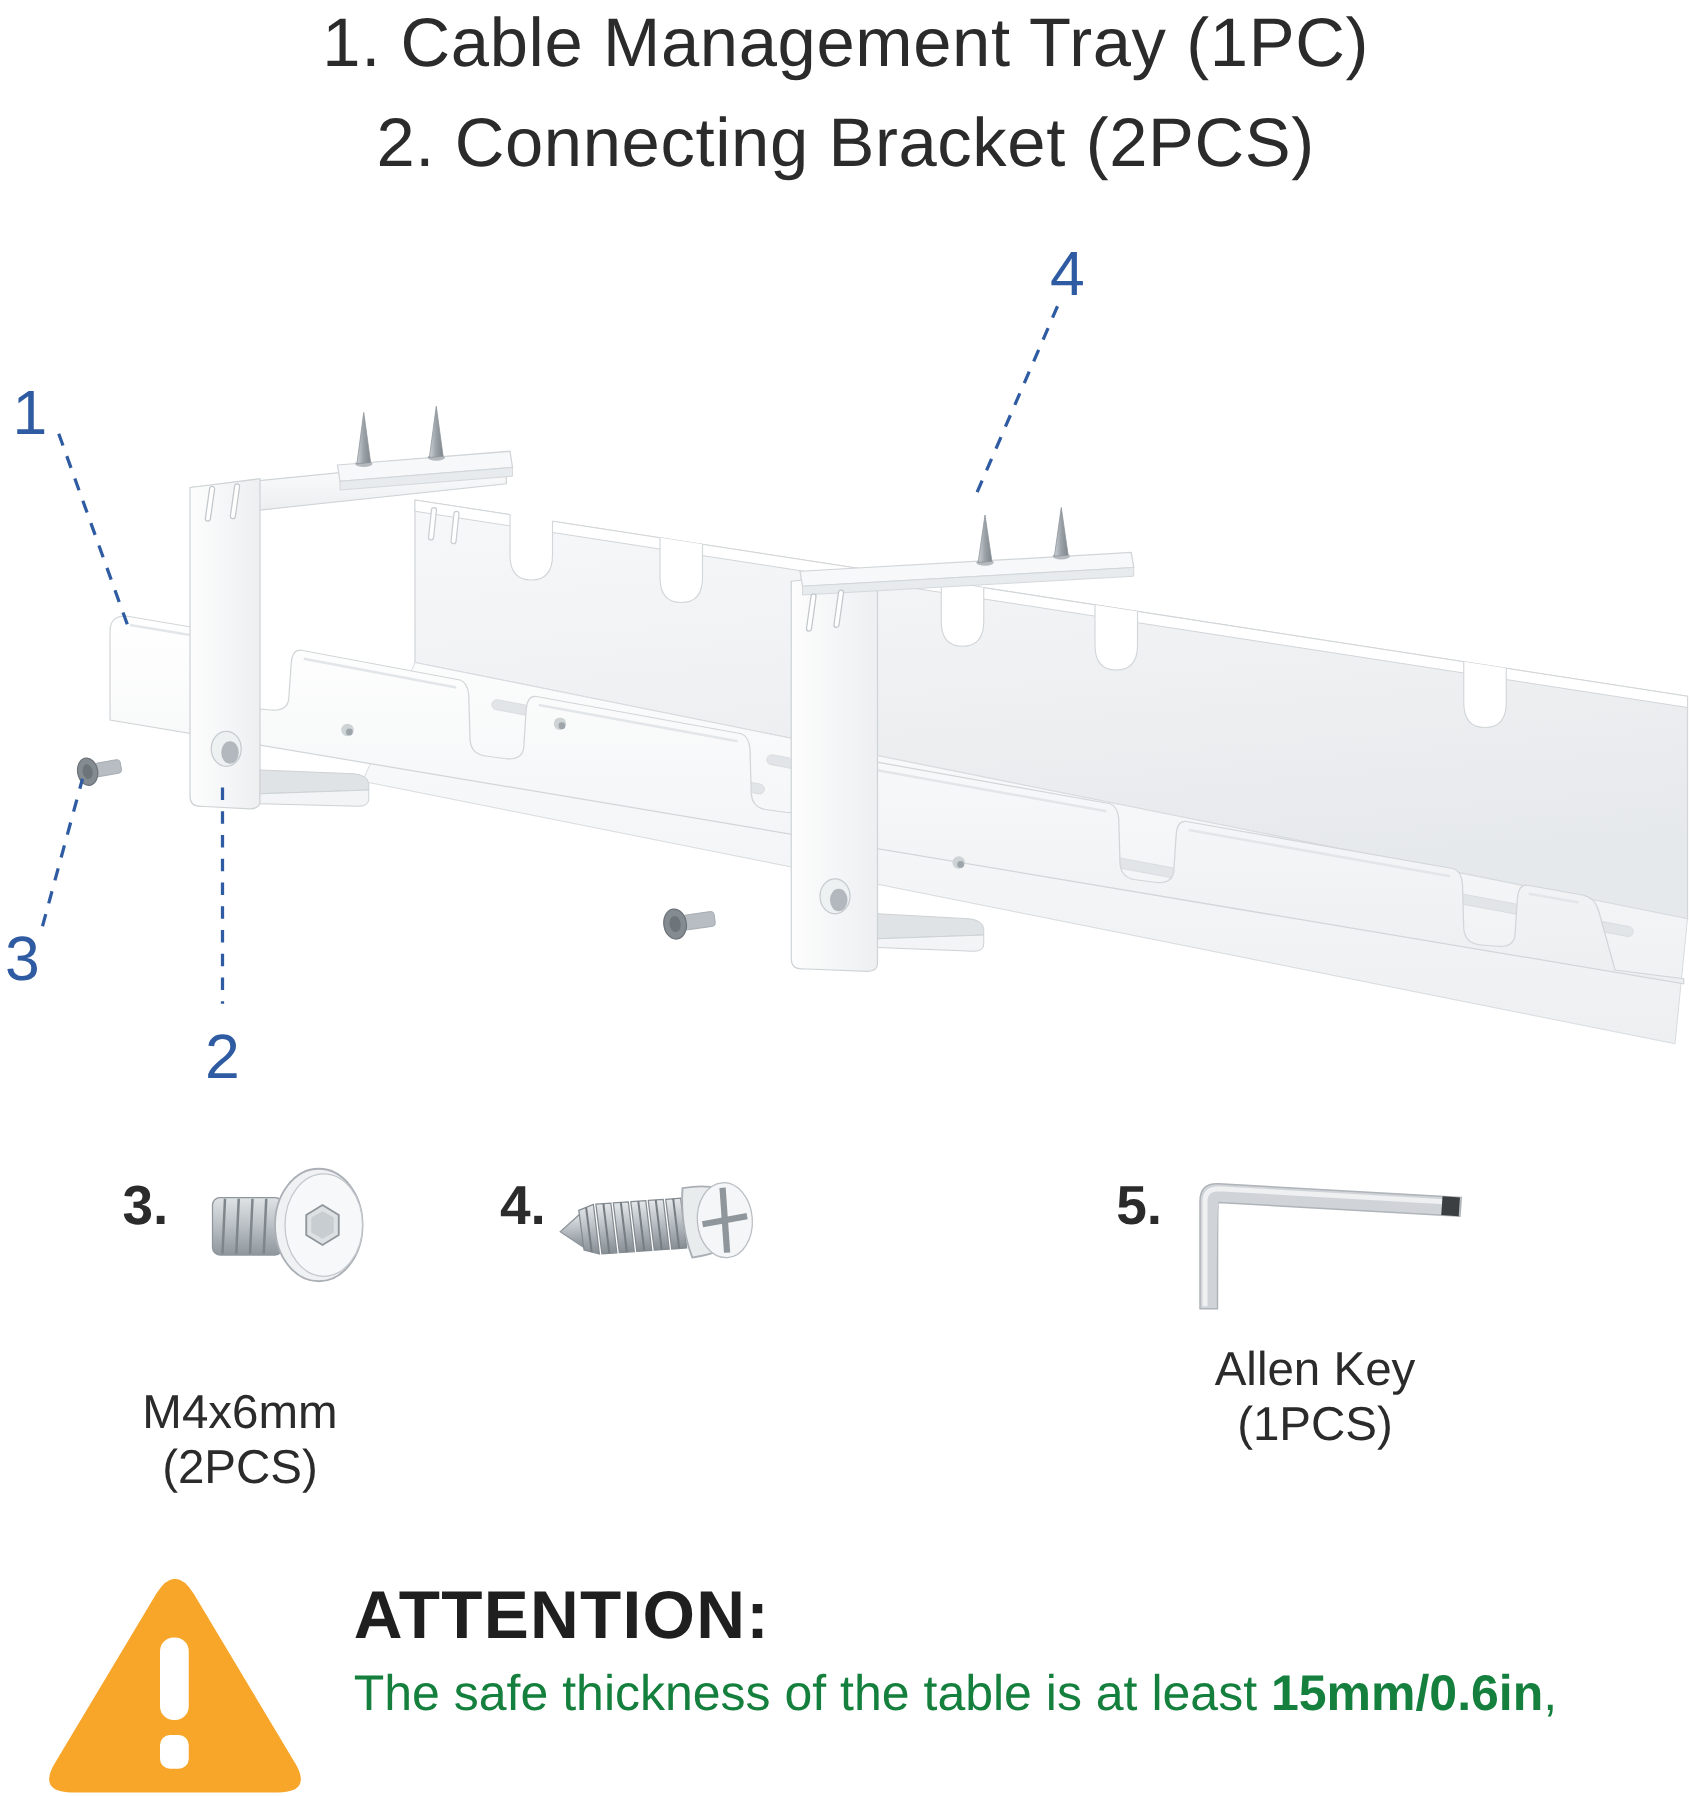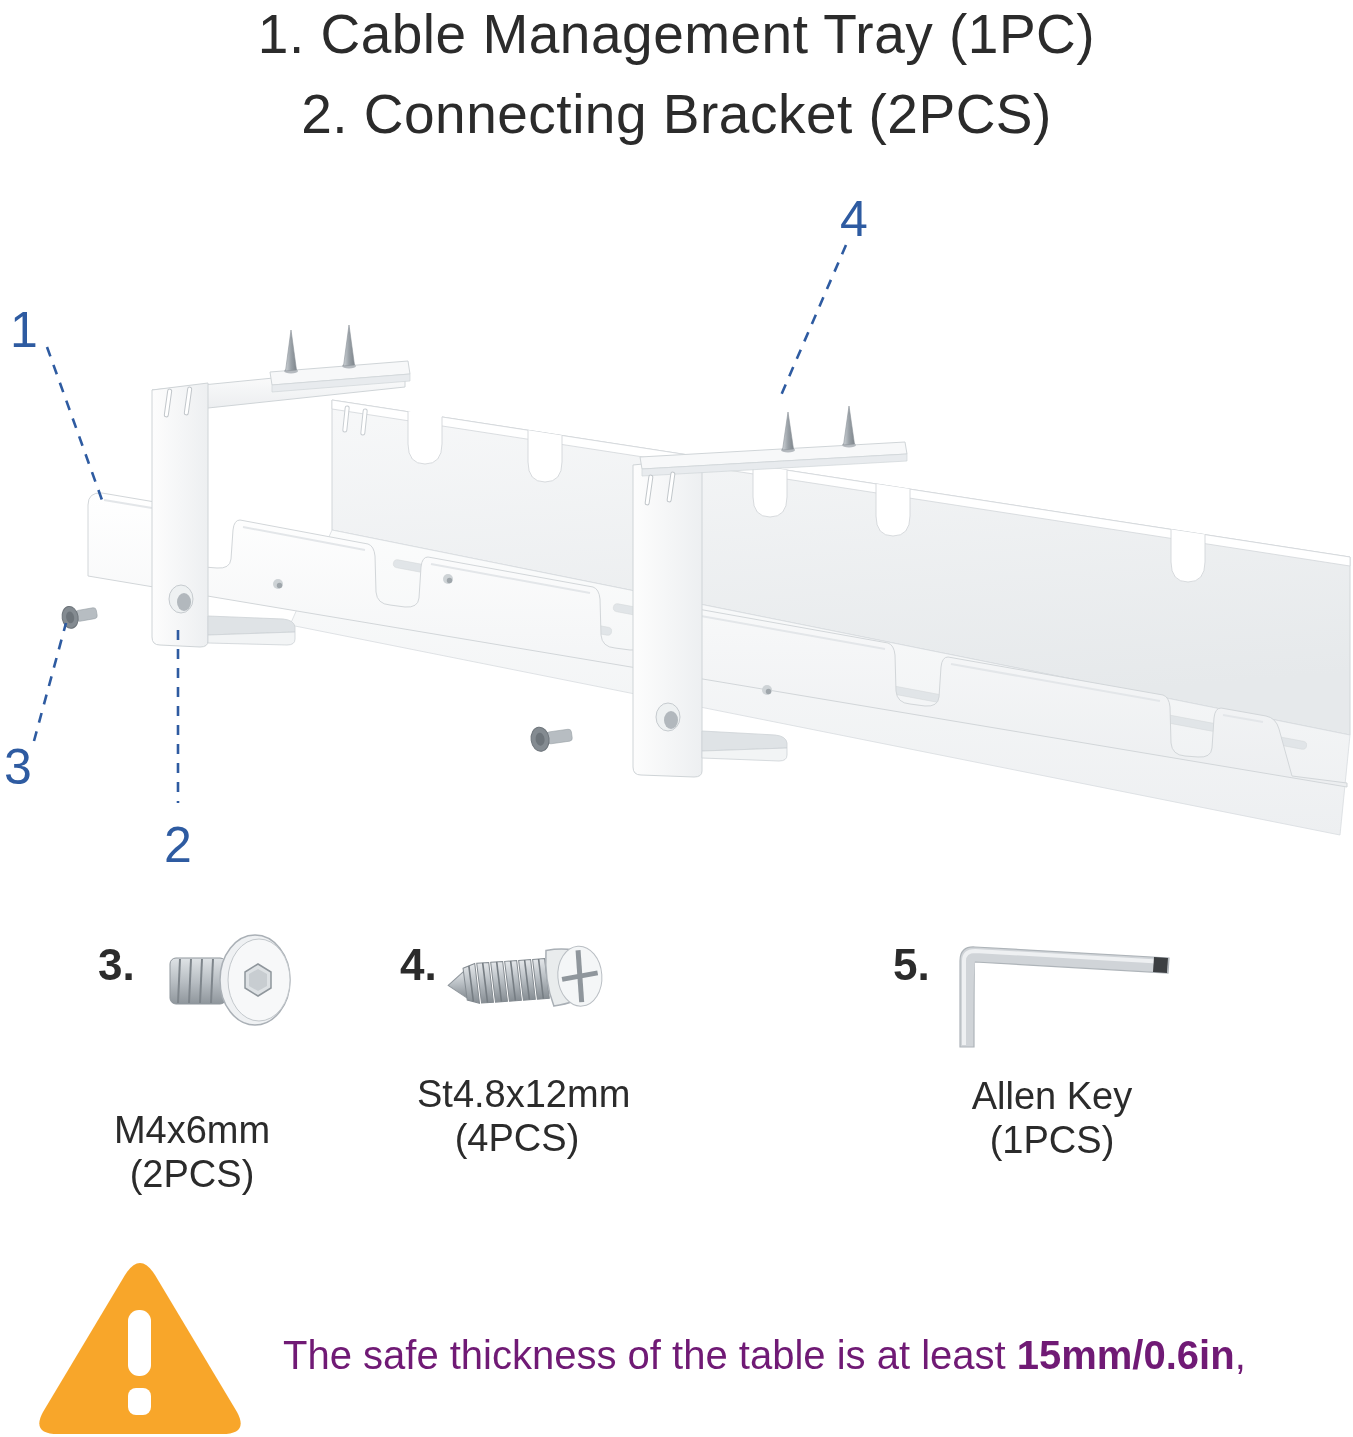--- a/index.html
+++ b/index.html
@@ -5,21 +5,21 @@
   html,body{margin:0;padding:0;background:#ffffff;}
   #page{position:relative;width:1353px;height:1437px;background:#fff;overflow:hidden;
         font-family:"Liberation Sans", sans-serif;color:#262626;}
   .abs{position:absolute;}
   .hline{width:1353px;text-align:center;font-size:55px;line-height:64px;color:#2b2b2b;
          letter-spacing:0.5px;}
   .callout{font-size:50px;line-height:50px;color:#2e5ba1;}
   .partnum{font-size:44px;line-height:46px;font-weight:bold;color:#2b2b2b;}
   .partlabel{font-size:38px;line-height:44px;color:#2b2b2b;text-align:center;}
   .attn-title{font-size:54px;line-height:58px;font-weight:bold;color:#1f1f1f;letter-spacing:1px;}
-  .attn-body{font-size:40px;line-height:47px;color:#701a75;}
+  .attn-body{font-size:40px;line-height:47px;color:#15803d;}
   .attn-body b{font-weight:bold;}
   svg{display:block;}
 </style>
 </head>
 <body>
 
 <div id="page">
 
   <div class="abs hline" style="top:2px;left:0;">1. Cable Management Tray (1PC)</div>
   <div class="abs hline" style="top:82px;left:0;">2. Connecting Bracket (2PCS)</div>
@@ -244,38 +244,35 @@
           <line x1="72" y1="34" x2="74" y2="74"></line>
         <line x1="86" y1="34" x2="88" y2="74"></line>
           <line x1="100" y1="34" x2="102" y2="74"></line>
       </g>
       <path d="M108,26 Q150,22 156,50 Q160,78 112,82 Q104,56 108,26 Z" fill="#e9eced" stroke="#a9afb5" stroke-width="1.5"></path>
       <ellipse cx="140" cy="54" rx="22" ry="30" fill="#f4f6f7" stroke="#b9bec3" stroke-width="1"></ellipse>
       <line x1="140" y1="28" x2="140" y2="80" stroke="#8f969c" stroke-width="5"></line>
       <line x1="122" y1="56" x2="158" y2="52" stroke="#8f969c" stroke-width="5"></line>
     </g>
   </svg>
-  <div class="abs" style="left:417px;top:1072px;width:200px;">
-    <div class="partlabel">St4.8x12mm</div>
-    <div class="partlabel">(4PCS)</div>
-  </div>
 
   <div class="abs partnum" style="left:893px;top:942px;">5.</div>
   <svg class="abs" style="left:940px;top:935px;" width="245" height="120" viewBox="0 0 245 120">
     <path d="M20,112 L20,26 Q20,11 35,12 L229,23 L228,38 L35,27 Q34,27 34,112 Z" fill="#d0d4d8" stroke="#aeb4b9" stroke-width="1.2"></path>
     <path d="M24,110 L24,26 Q24,16 35,16 L226,27" fill="none" stroke="#eef0f2" stroke-width="4"></path>
     <polygon points="214,22 228,23 227,38 213,37" fill="#3c3f42"></polygon>
   </svg>
   <div class="abs" style="left:952px;top:1074px;width:200px;">
     <div class="partlabel">Allen Key</div>
     <div class="partlabel">(1PCS)</div>
   </div>
 
   <svg class="abs" style="left:28px;top:1260px;" width="225" height="177" viewBox="0 0 225 177">
     <path d="M97,15 Q112,-9 127,15 L209,152 Q221,174 194,174 L30,174 Q3,174 15,152 Z" fill="#F8A62A"></path>
     <rect x="100" y="50" width="23" height="66" rx="11" fill="#ffffff"></rect>
     <rect x="100" y="128" width="23" height="27" rx="8" fill="#ffffff"></rect>
   </svg>
+  <div class="abs attn-title" style="left:283px;top:1263px;">ATTENTION:</div>
   <div class="abs attn-body" style="left:283px;top:1332px;width:1020px;">
     <span>The safe thickness of the table is at least </span><b>15mm/0.6in</b><span>,</span><br>
   </div>
 
 </div>
 
 </body></html>

